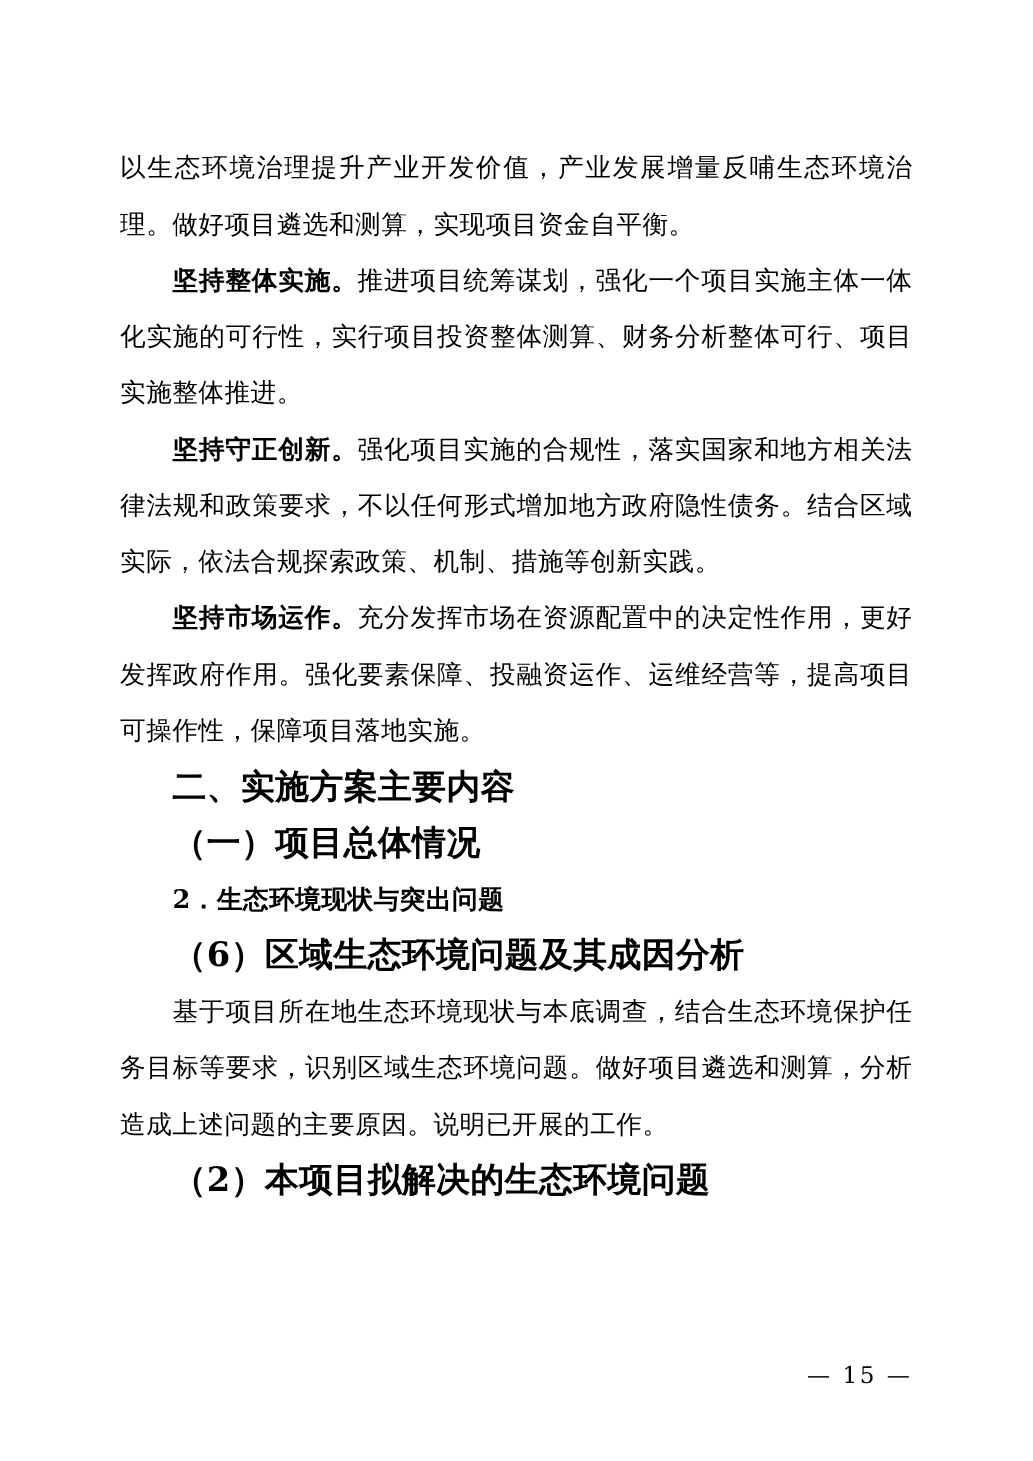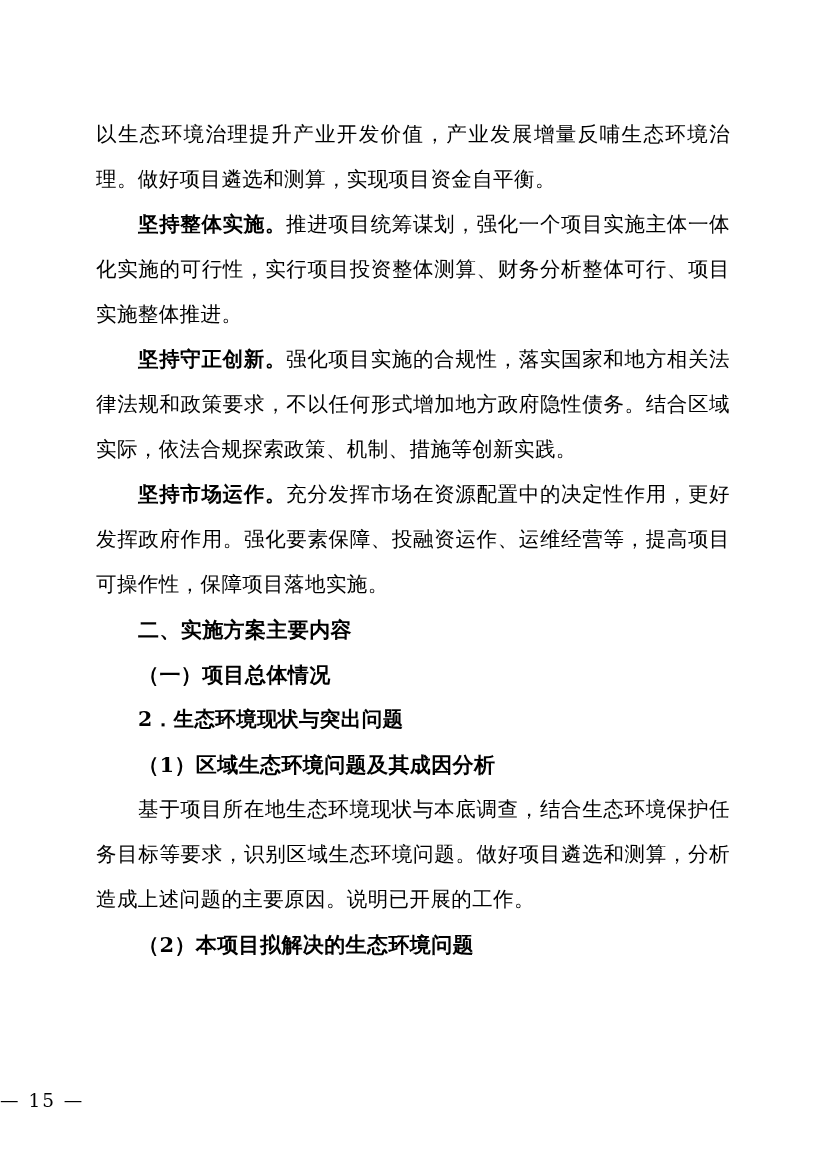--- a/index.html
+++ b/index.html
@@ -33,39 +33,40 @@
   }
   .indent {
     text-indent: 42px;
   }
   .lead {
     font-weight: bold;
     font-family: "DejaVu Serif", "Liberation Serif", serif;
   }
   .heading {
     margin: 0;
-    font-size: 21px;
+    font-size: 27px;
     line-height: 45px;
     font-weight: bold;
     text-indent: 42px;
     letter-spacing: 0.4px;
   }
   .heading-num {
     margin: 0;
     font-size: 20.5px;
     line-height: 45px;
     font-weight: bold;
     text-indent: 42px;
     letter-spacing: 0.4px;
   }
   .footer {
     position: absolute;
     left: 0;
     right: 96px;
     bottom: 58px;
+    text-align: right;
     font-size: 18.5px;
     font-family: "DejaVu Serif", "Liberation Serif", serif;
     letter-spacing: 2px;
   }
 </style>
 </head>
 <body>
 
 <div class="page">
 
@@ -80,21 +81,21 @@
     <p class="para indent"><span class="lead">坚持市场运作。</span><span>充分发挥市场在资源配置中的决定性作用，更好发挥政府作用。强化要素保障、投融资运作、运维经营等，提高项目可操作性，保障项目落地实施。</span></p>
 
     <p class="heading">二、实施方案主要内容</p>
 
     <p class="heading">（一）项目总体情况</p>
 
 
 
     <p class="heading-num">2．生态环境现状与突出问题</p>
 
-    <p class="heading">（1）区域生态环境问题及其成因分析</p>
+    <p class="heading">（6）区域生态环境问题及其成因分析</p>
 
     <p class="para indent">基于项目所在地生态环境现状与本底调查，结合生态环境保护任务目标等要求，识别区域生态环境问题。做好项目遴选和测算，分析造成上述问题的主要原因。说明已开展的工作。</p>
 
     <p class="heading">（2）本项目拟解决的生态环境问题</p>
 
   </div>
 
   <div class="footer">—  15  —</div>
 
 </div>

